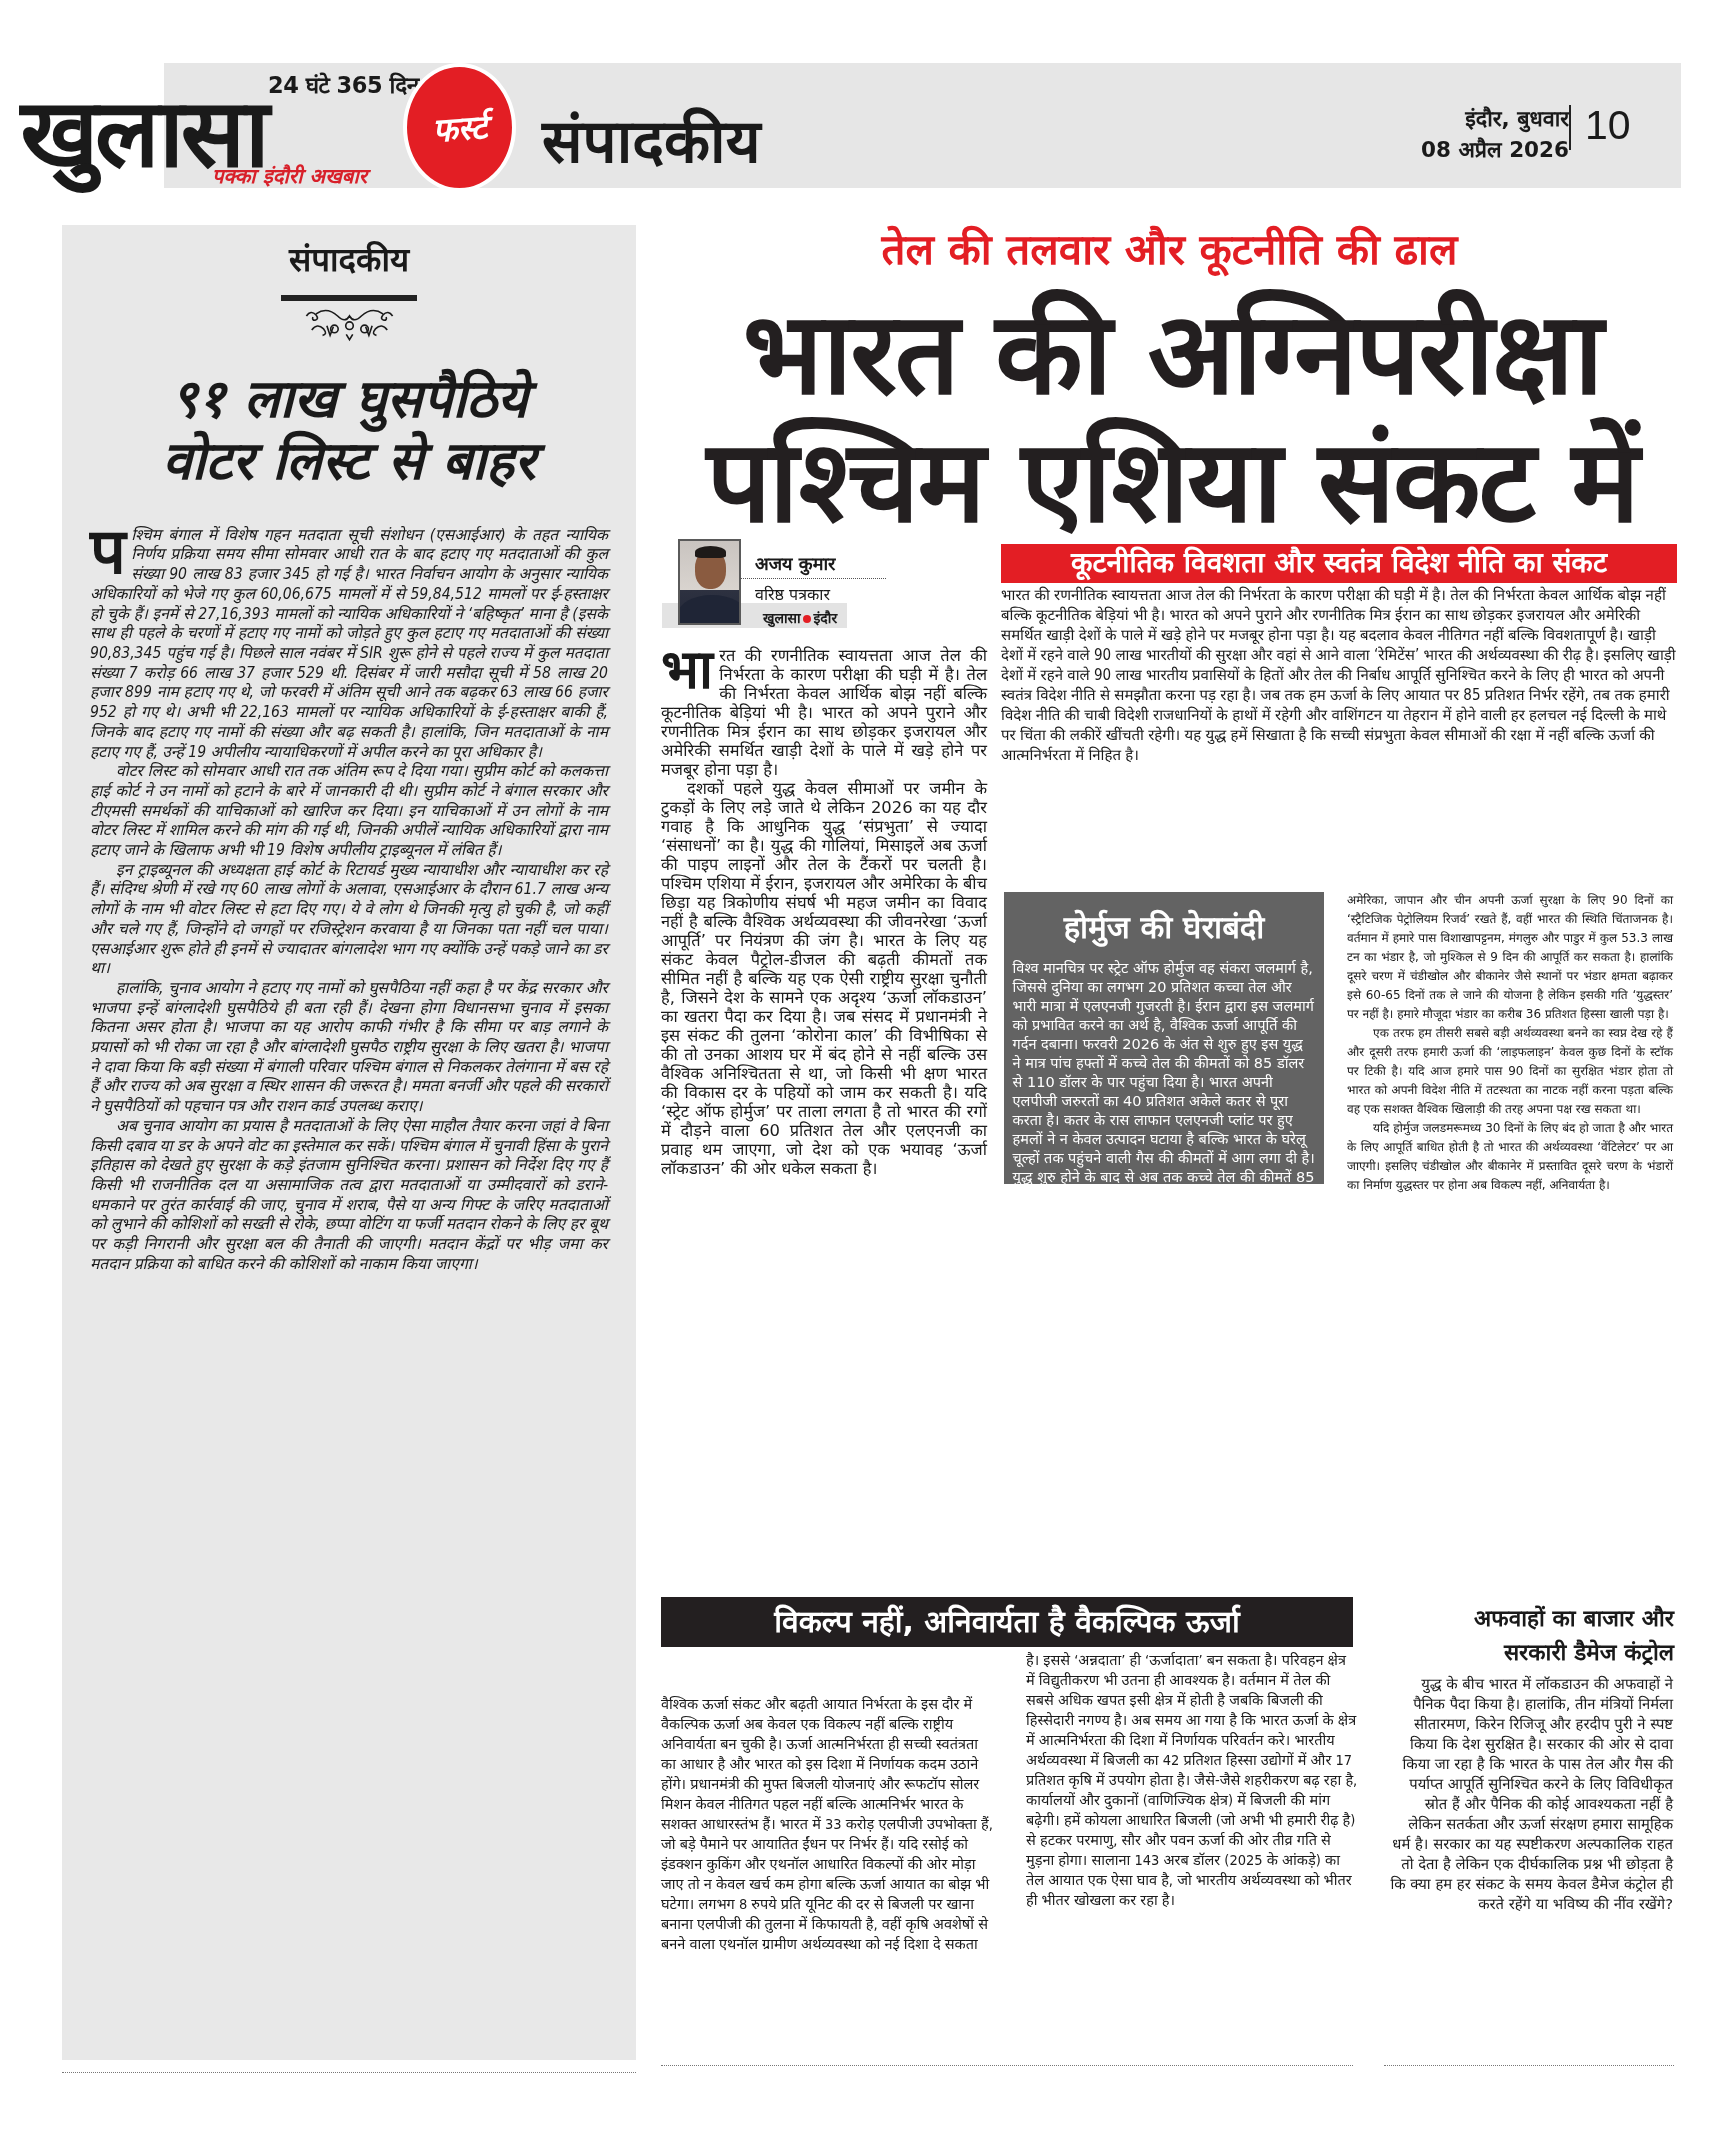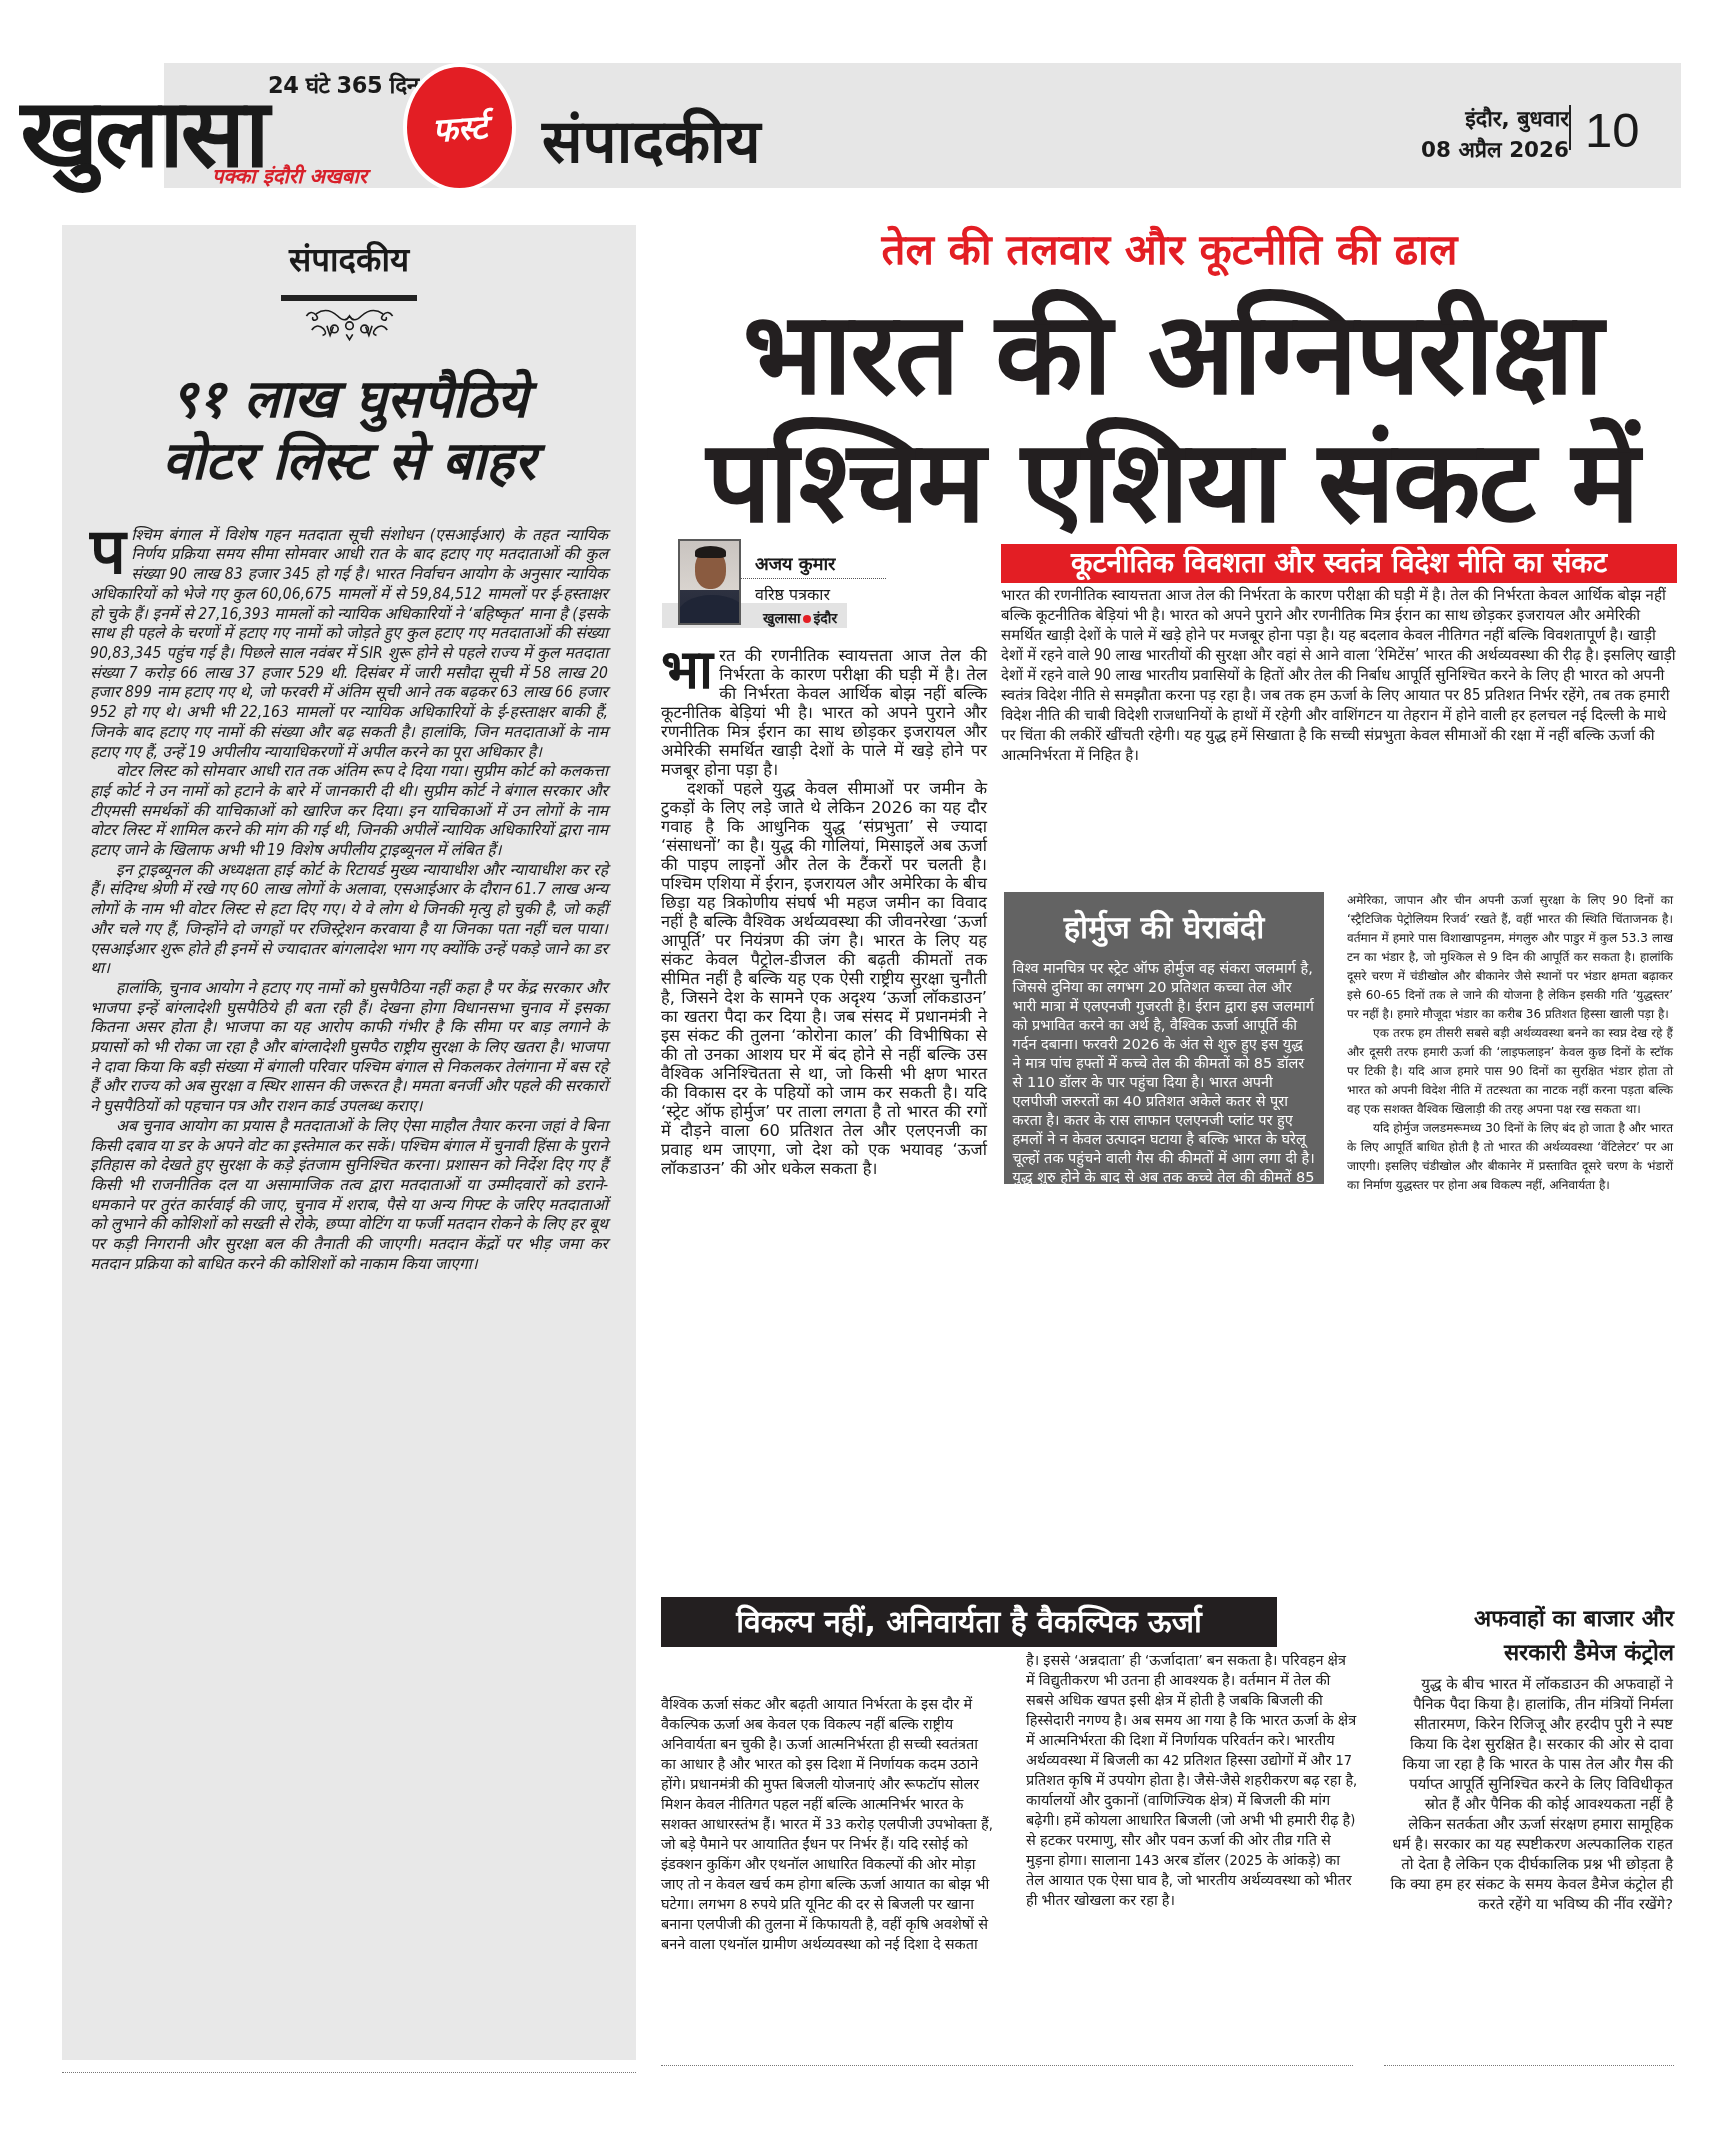--- a/index.html
+++ b/index.html
@@ -10,21 +10,21 @@
   .masthead { position: absolute; left: 0; top: 0; width: 1730px; height: 193px; }
   .mast-band { position: absolute; left: 164px; top: 63px; width: 1517px; height: 125px; background: #e6e6e6; }
   .tagline-top { position: absolute; left: 268px; top: 69px; font-size: 22.5px; font-weight: bold; color: #1a1a1a; letter-spacing: -0.5px; }
   .logo-main { position: absolute; left: 20.4px; top: 86px; font-size: 95px; font-weight: bold; color: #1a1a1a; line-height: 1; letter-spacing: -3.2px; }
   .logo-sub { position: absolute; left: 212px; top: 161px; font-size: 20.4px; font-weight: bold; font-style: italic; color: #d8202a; }
   .logo-circle { position: absolute; left: 403px; top: 63px; width: 113px; height: 129px; border-radius: 50%; background: #e31e24; border: 4.3px solid #ffffff; display: flex; align-items: center; justify-content: center; }
   .logo-circle span { color: #ffffff; font-size: 33px; font-weight: bold; font-style: italic; transform: rotate(-4deg); }
   .section-title { position: absolute; left: 542px; top: 98px; font-size: 60px; font-weight: bold; color: #1a1a1a; }
   .dateline { position: absolute; right: 161px; top: 103px; text-align: right; font-weight: bold; font-size: 21.5px; line-height: 31px; color: #1a1a1a; }
   .page-sep { position: absolute; left: 1569px; top: 105px; width: 1.6px; height: 45px; background: #222; }
-  .page-no { position: absolute; left: 1585px; top: 102px; font-size: 49px; font-weight: 300; color: #1a1a1a; font-family: "Liberation Sans", sans-serif; }
+  .page-no { position: absolute; left: 1585px; top: 102px; font-size: 41px; font-weight: 300; color: #1a1a1a; font-family: "Liberation Sans", sans-serif; }
 
   
   .editorial { position: absolute; left: 62px; top: 225px; width: 574px; height: 1835px; background: #e8e8e8; padding: 0 28px; }
   .ed-kicker { text-align: center; font-size: 33px; font-weight: bold; margin-top: 10.7px; }
   .ed-rule { width: 136px; height: 5.9px; background: #222; margin: 14px auto 0; }
   .ed-ornament { display: block; margin: 3.2px auto 0; }
   .ed-headline { text-align: center; font-size: 53px; font-weight: bold; line-height: 62px; margin-top: 26px; font-family: "DejaVu Sans", sans-serif; font-style: italic; }
   .ed-body { margin-top: 34px; font-size: 15.6px; line-height: 19.7px; font-style: italic; text-align: justify; font-family: "DejaVu Sans Condensed", "DejaVu Sans", sans-serif; }
   .ed-body p { text-indent: 26px; }
   .ed-body p.first { text-indent: 0; }
@@ -56,21 +56,21 @@
   .colB { position: absolute; left: 1001px; top: 585px; width: 675px; font-size: 15px; line-height: 20px; text-align: left; font-family: "DejaVu Sans Condensed", "DejaVu Sans", sans-serif; }
 
   .grey-box { position: absolute; left: 1004px; top: 892px; width: 320px; height: 292px; background: #636363; color: #ffffff; padding: 0 8.6px; }
   .grey-title { text-align: center; font-size: 31px; font-weight: bold; margin-top: 13px; }
   .grey-body { margin-top: 11.8px; font-size: 14.5px; line-height: 19px; }
 
   .colC { position: absolute; left: 1347px; top: 891px; width: 326px; font-size: 12px; line-height: 19px; text-align: justify; }
   .colC p { text-indent: 26px; }
   .colC p.first { text-indent: 0; }
 
-  .black-banner { position: absolute; left: 661px; top: 1597px; width: 616px; height: 50px; background: #231f20; color: #ffffff; font-size: 30px; font-weight: bold; text-align: center; line-height: 49px; }
+  .black-banner { position: absolute; left: 661px; top: 1597px; width: 692px; height: 50px; background: #231f20; color: #ffffff; font-size: 30px; font-weight: bold; text-align: center; line-height: 49px; }
   .colD { position: absolute; left: 661px; top: 1650px; width: 333px; font-size: 14.5px; line-height: 20px; font-family: "DejaVu Sans Condensed", "DejaVu Sans", sans-serif; margin-top: 44px; }
   .colE { position: absolute; left: 1026px; top: 1650px; width: 332px; font-size: 14.5px; line-height: 20px; font-family: "DejaVu Sans Condensed", "DejaVu Sans", sans-serif; }
 
   .side-headline { position: absolute; left: 1384px; top: 1601px; width: 290px; text-align: right; font-size: 22.5px; font-weight: bold; line-height: 34px; }
   .colF { position: absolute; left: 1389px; top: 1674px; width: 284px; text-align: right; font-size: 14.8px; line-height: 20px; }
 
   .dotted-rule { position: absolute; border-top: 1.1px dotted #777; }
 </style>
 </head>
 <body>

